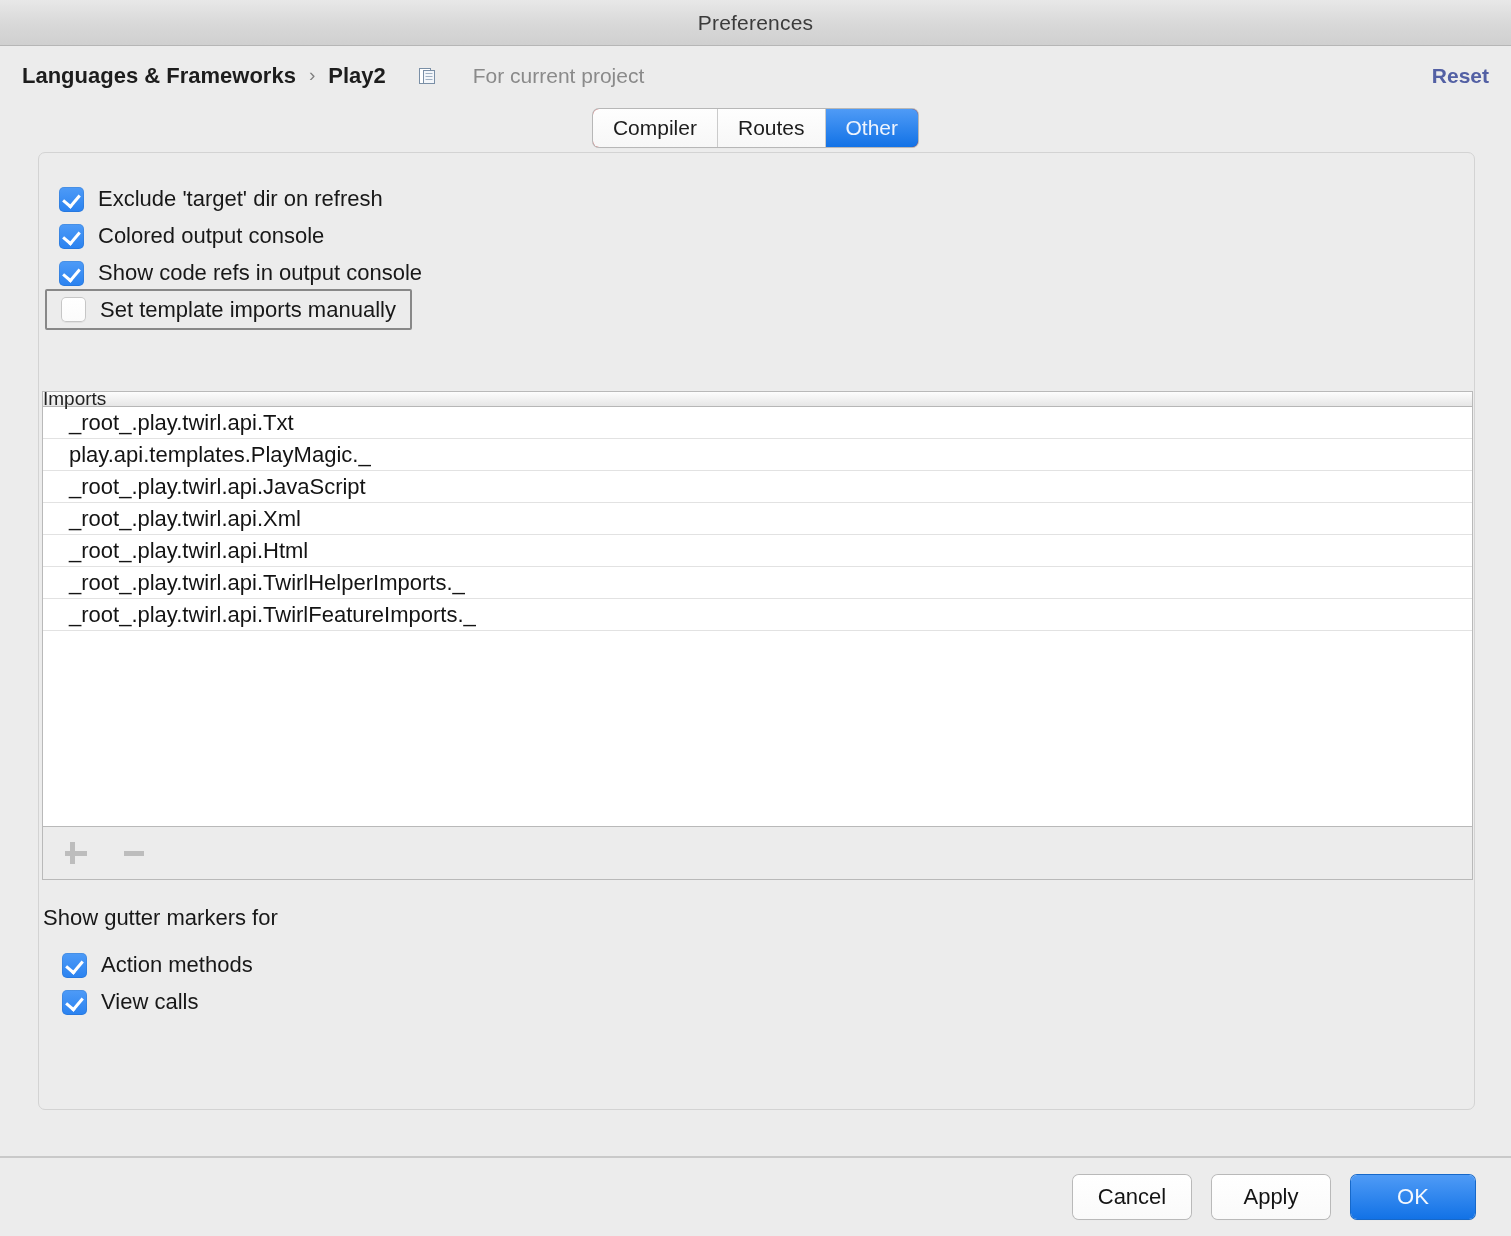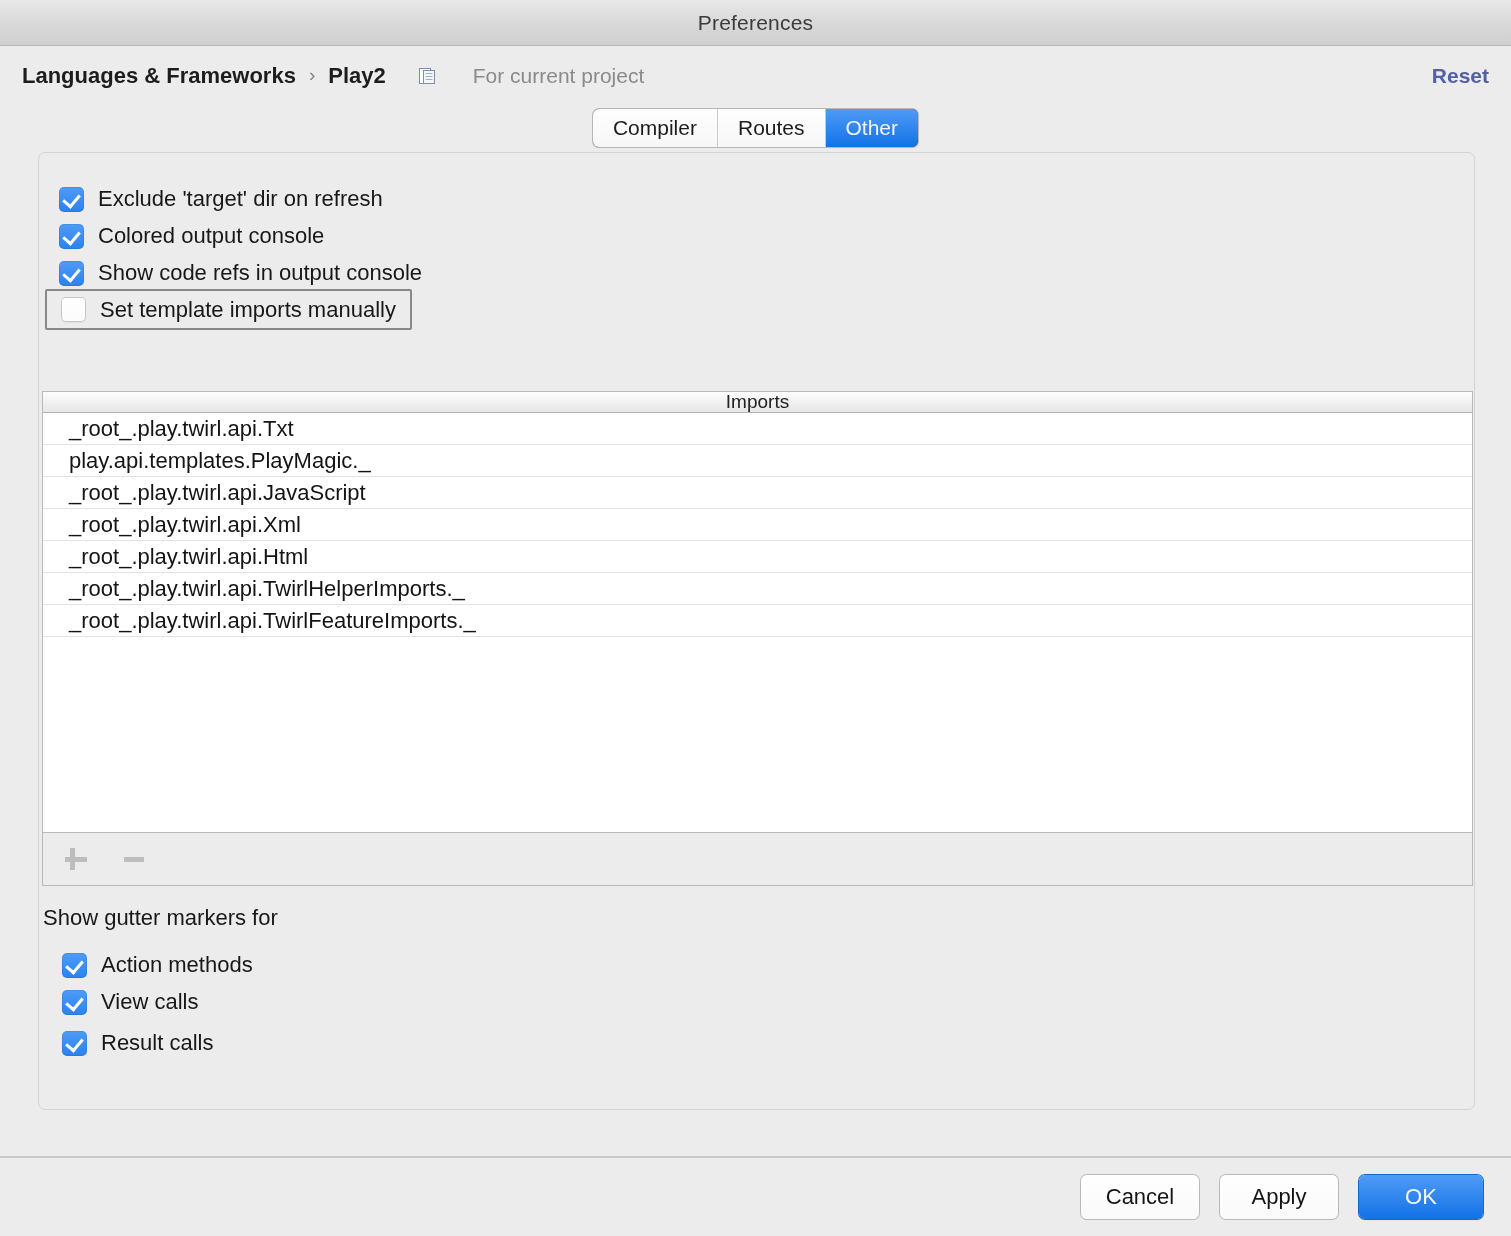--- a/index.html
+++ b/index.html
@@ -169,24 +169,24 @@
   #imports-wrap {
     position: absolute;
     left: 3px; top: 238px;
     width: 1431px;
   }
   #imports-table {
     border: 1px solid #b9b9b9;
     background: #fff;
   }
   #imports-header {
-    height: 21px;
+    height: 15px;
     background: linear-gradient(to bottom,#fdfdfd 0%, #e6e6e6 100%);
     border-bottom: 1px solid #b6b6b6;
-    display: flex; align-items: center; justify-content: center;
+    display: flex; align-items: center; 
   }
   #imports-header .h-label {
     font-size: 19px; color: #222;
   }
   #imports-body {
     height: 419px;
     background: #ffffff;
     overflow: hidden;
   }
   .imp-row {
@@ -237,21 +237,21 @@
   #bottom-sep {
     position: absolute;
     left: 0; top: 1156px; width: 1511px; height: 2px;
     background: #c9c9c9;
   }
   #bottom-bar {
     position: absolute;
     left: 0; top: 1158px; width: 1511px; height: 78px;
     background: #ececec;
     display: flex; align-items: center; justify-content: flex-end;
-    padding-right: 28px;
+    padding-right: 36px;
     gap: 21px;
   }
   .btn {
     height: 44px;
     min-width: 118px;
     padding: 0 18px;
     border-radius: 6px;
     display: flex; align-items: center; justify-content: center;
     font-size: 22px;
     cursor: default;
@@ -363,24 +363,20 @@
     <div class="cb-row">
       <span class="cbx on"></span>
       <span class="cb-label">Action methods</span>
     </div>
 
     <div class="cb-row">
       <span class="cbx on"></span>
       <span class="cb-label">View calls</span>
     </div>
 
-    <div class="cb-row" style="height:41px;">
-      <span class="cbx on focus-halo"></span>
-      <span class="cb-label">Result calls</span>
-    </div>
   </div>
 
 </div>
 
 <div id="bottom-sep"></div>
 <div id="bottom-bar">
   <div class="btn plain">Cancel</div>
   <div class="btn plain">Apply</div>
   <div class="btn primary">OK</div>
 </div>

